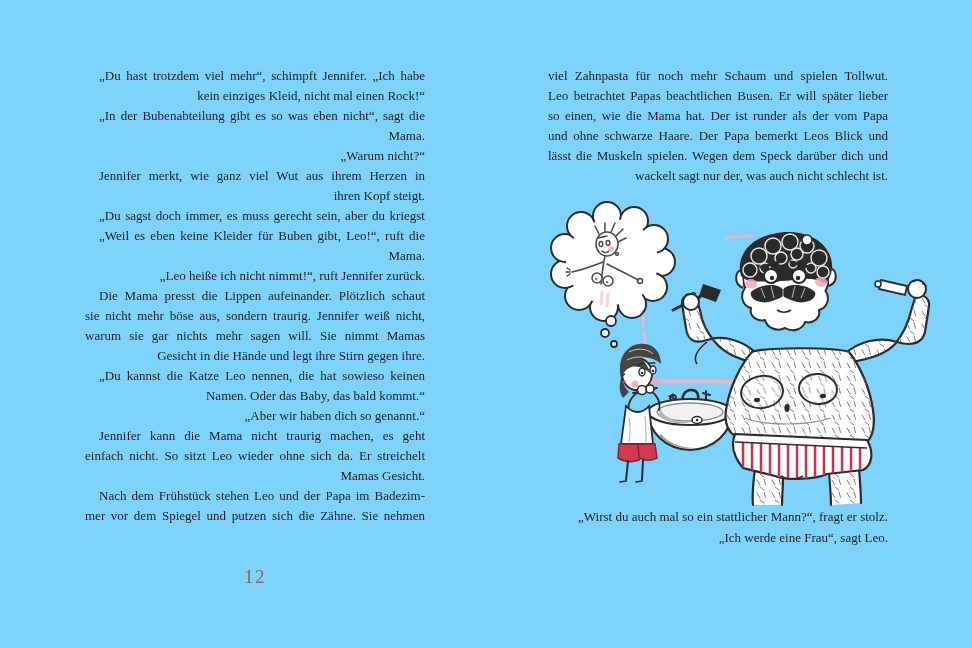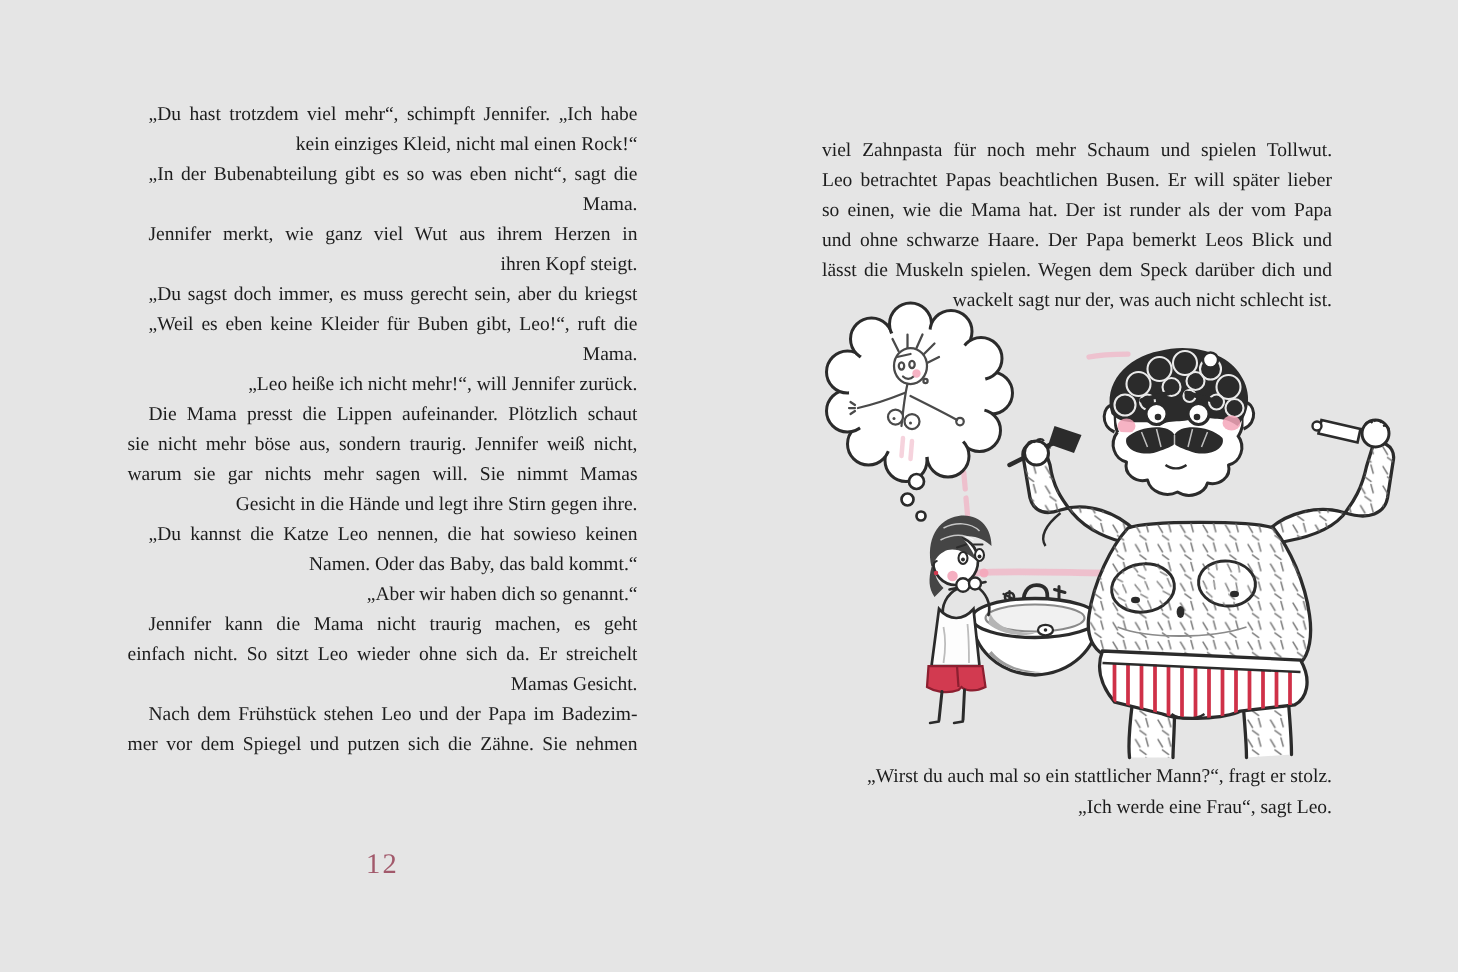--- a/index.html
+++ b/index.html
@@ -1,48 +1,49 @@
 <!DOCTYPE html>
 <html><head>
 <meta charset="utf-8">
 <style>
   html,body{margin:0;padding:0;background:#ffffff;}
-  .spread{position:relative;width:972px;height:648px;background:#e5e5e5;overflow:hidden;
+  .spread{position:relative;width:972px;height:648px;background:#7dd3fc;overflow:hidden;
           font-family:"Liberation Serif", serif;color:#1d1d1d;}
   .textcol{position:absolute;width:340px;}
   .line{height:20px;line-height:20px;font-size:13px;overflow:hidden;text-align:right;}
   .line.j{text-align:justify;}
   .line.j::after{content:"";display:inline-block;width:100%;height:0;}
   .line.i{text-indent:14px;}
   #left-text{left:85px;top:66px;}
-  #right-text-top{left:548px;top:66px;margin-top:24px;}
+  #right-text-top{left:548px;top:66px;}
   #right-text-bottom{left:548px;top:506px;}
   #right-text-bottom .line{height:21px;line-height:21px;font-family:Liberation Serif, serif;}
   .pagenum{position:absolute;width:340px;top:566px;text-align:center;
            font-size:19px;letter-spacing:1.5px;color:#a2596b;}
   #pagenum-left{left:85px;}
   #pagenum-right{left:548px;}
   #illustration{position:absolute;left:545px;top:192px;}
 </style>
 </head>
 <body>
 
 <div class="spread">
 
   <div class="textcol" id="left-text">
       <div class="line j i">„Du hast trotzdem viel mehr“, schimpft Jennifer. „Ich habe</div>
       <div class="line">kein einziges Kleid, nicht mal einen Rock!“</div>
       <div class="line j i">„In der Bubenabteilung gibt es so was eben nicht“, sagt die</div>
       <div class="line">Mama.</div>
+      <div class="line i">„Warum nicht?“</div>
       <div class="line j i">Jennifer merkt, wie ganz viel Wut aus ihrem Herzen in</div>
       <div class="line">ihren Kopf steigt.</div>
       <div class="line j i">„Du sagst doch immer, es muss gerecht sein, aber du kriegst</div>
       <div class="line j i">„Weil es eben keine Kleider für Buben gibt, Leo!“, ruft die</div>
       <div class="line">Mama.</div>
-      <div class="line i">„Leo heiße ich nicht mehr!“, will Jennifer zurück.</div>
+      <div class="line i">„Leo heiße ich nicht nimmt!“, ruft Jennifer zurück.</div>
       <div class="line j i">Die Mama presst die Lippen aufeinander. Plötzlich schaut</div>
       <div class="line j">sie nicht mehr böse aus, sondern traurig. Jennifer weiß nicht,</div>
       <div class="line j">warum sie gar nichts mehr sagen will. Sie nimmt Mamas</div>
       <div class="line">Gesicht in die Hände und legt ihre Stirn gegen ihre.</div>
       <div class="line j i">„Du kannst die Katze Leo nennen, die hat sowieso keinen</div>
       <div class="line">Namen. Oder das Baby, das bald kommt.“</div>
       <div class="line i">„Aber wir haben dich so genannt.“</div>
       <div class="line j i">Jennifer kann die Mama nicht traurig machen, es geht</div>
       <div class="line j">einfach nicht. So sitzt Leo wieder ohne sich da. Er streichelt</div>
       <div class="line">Mamas Gesicht.</div>

